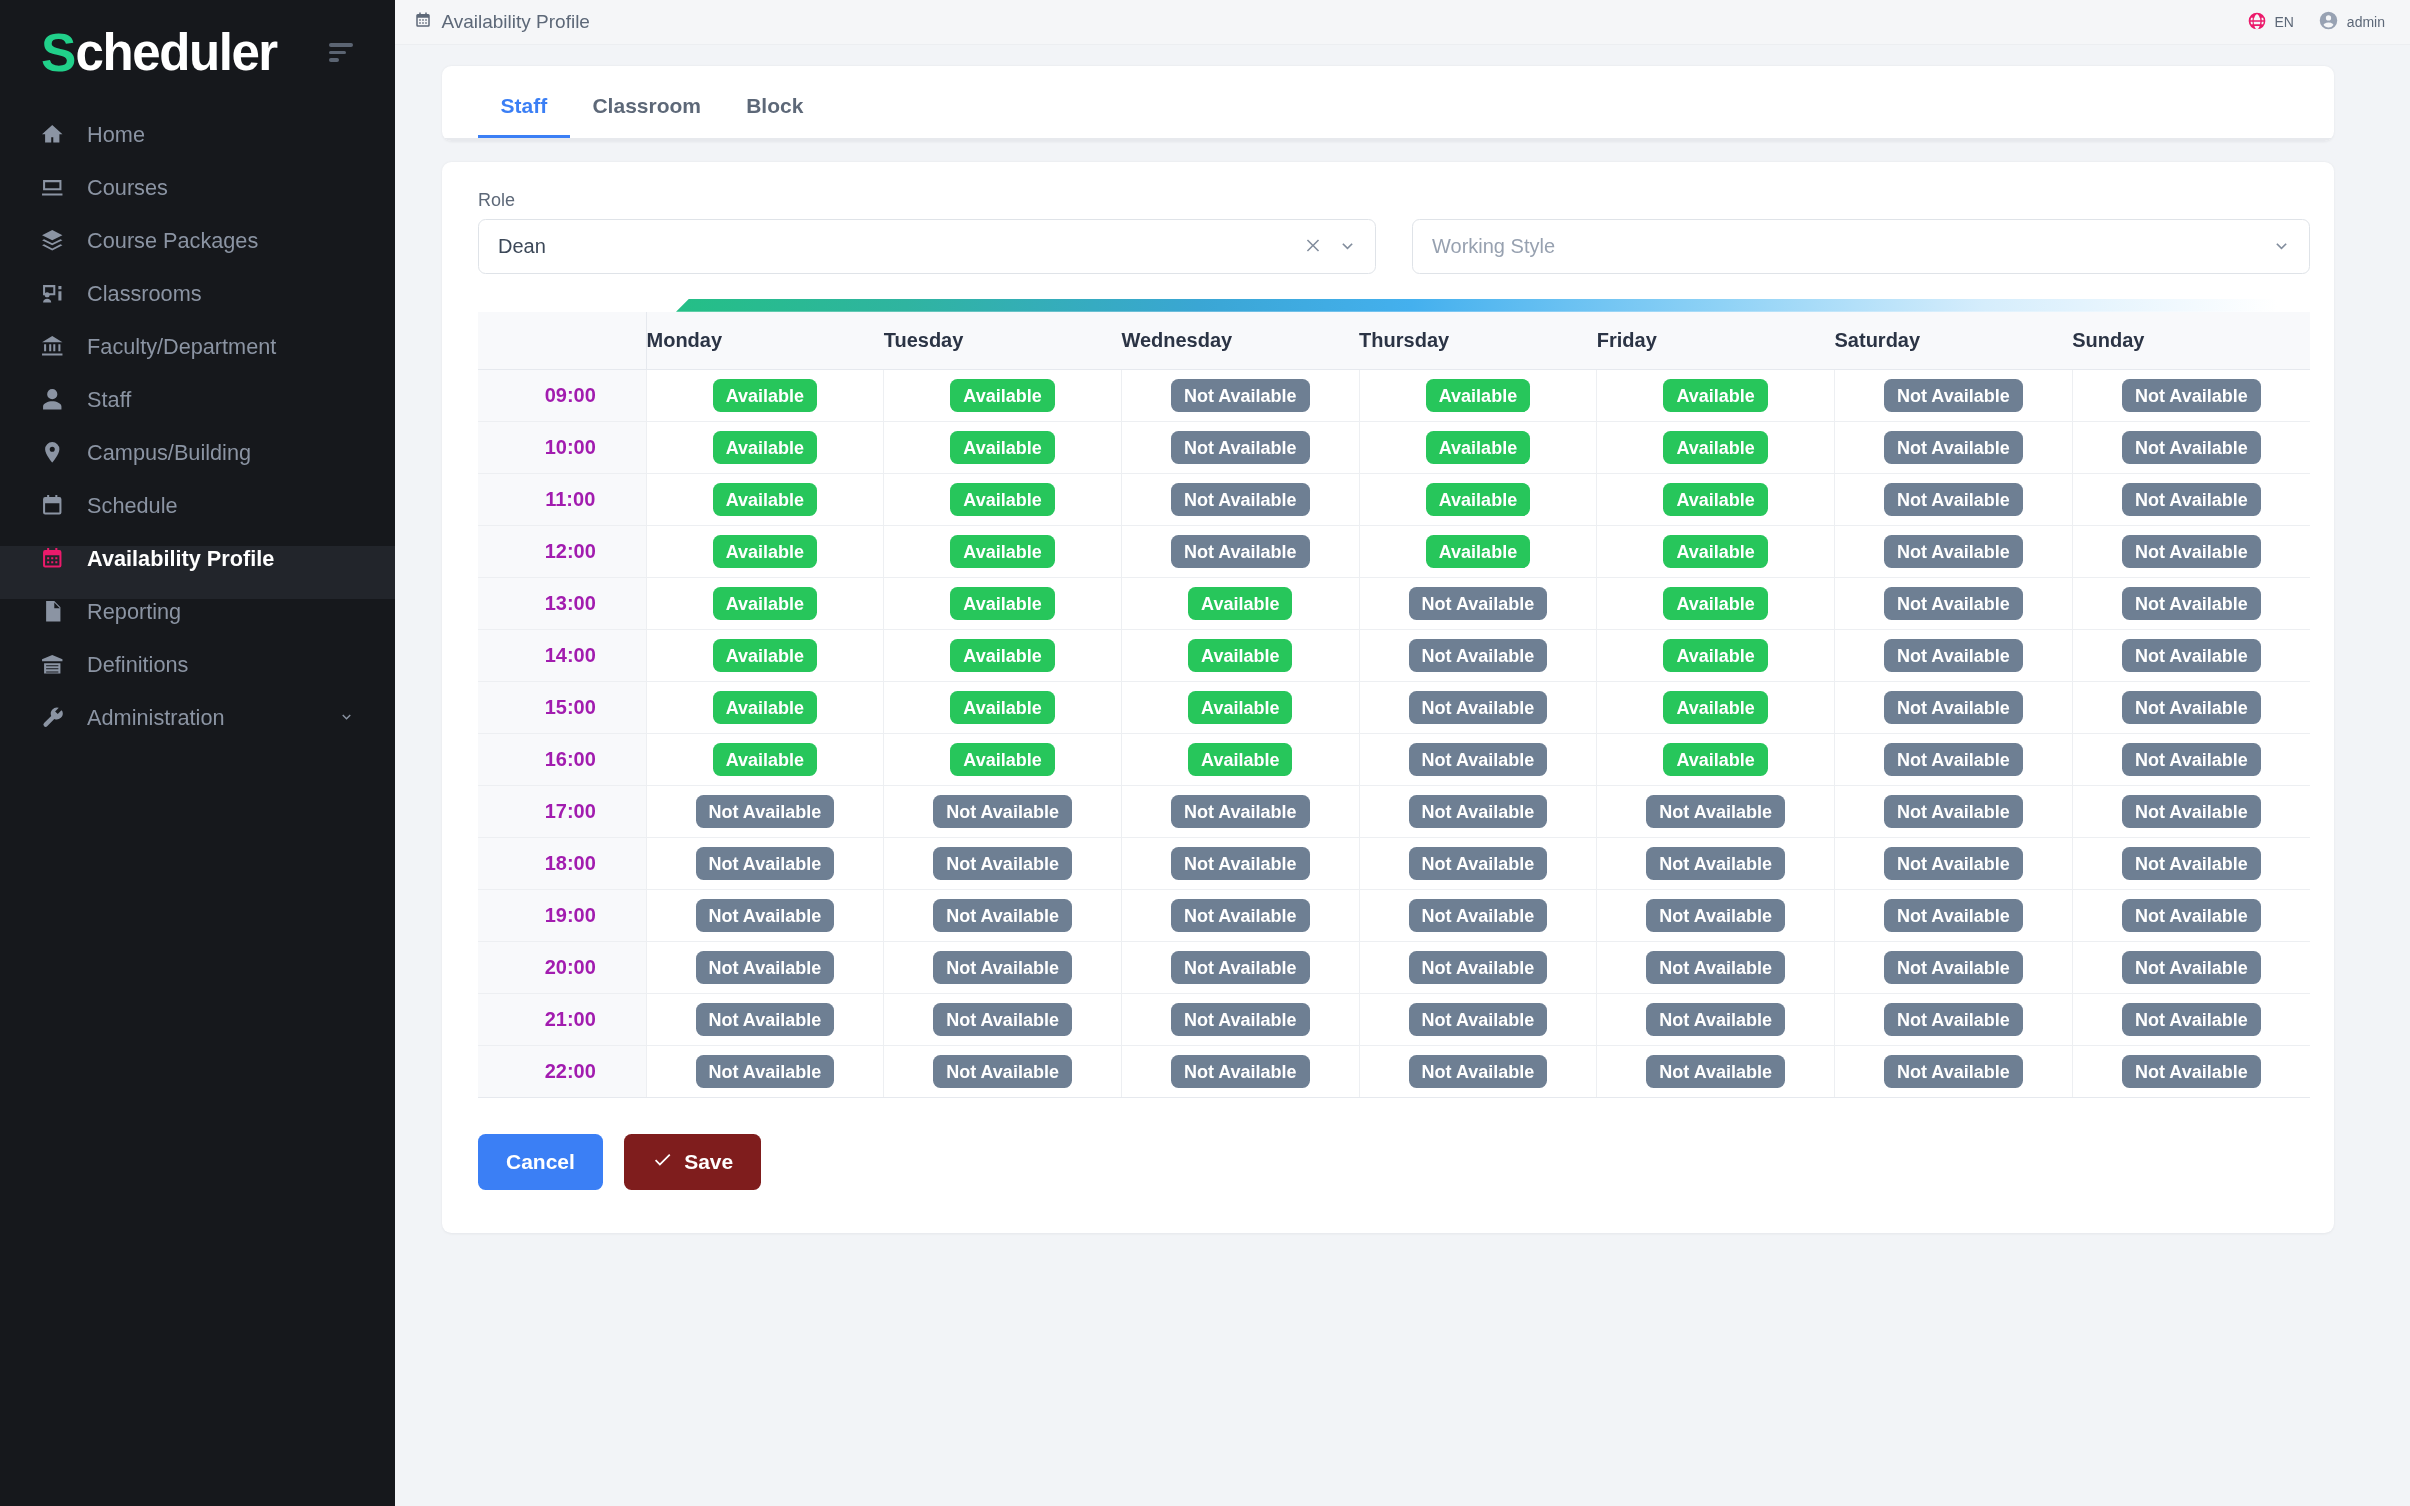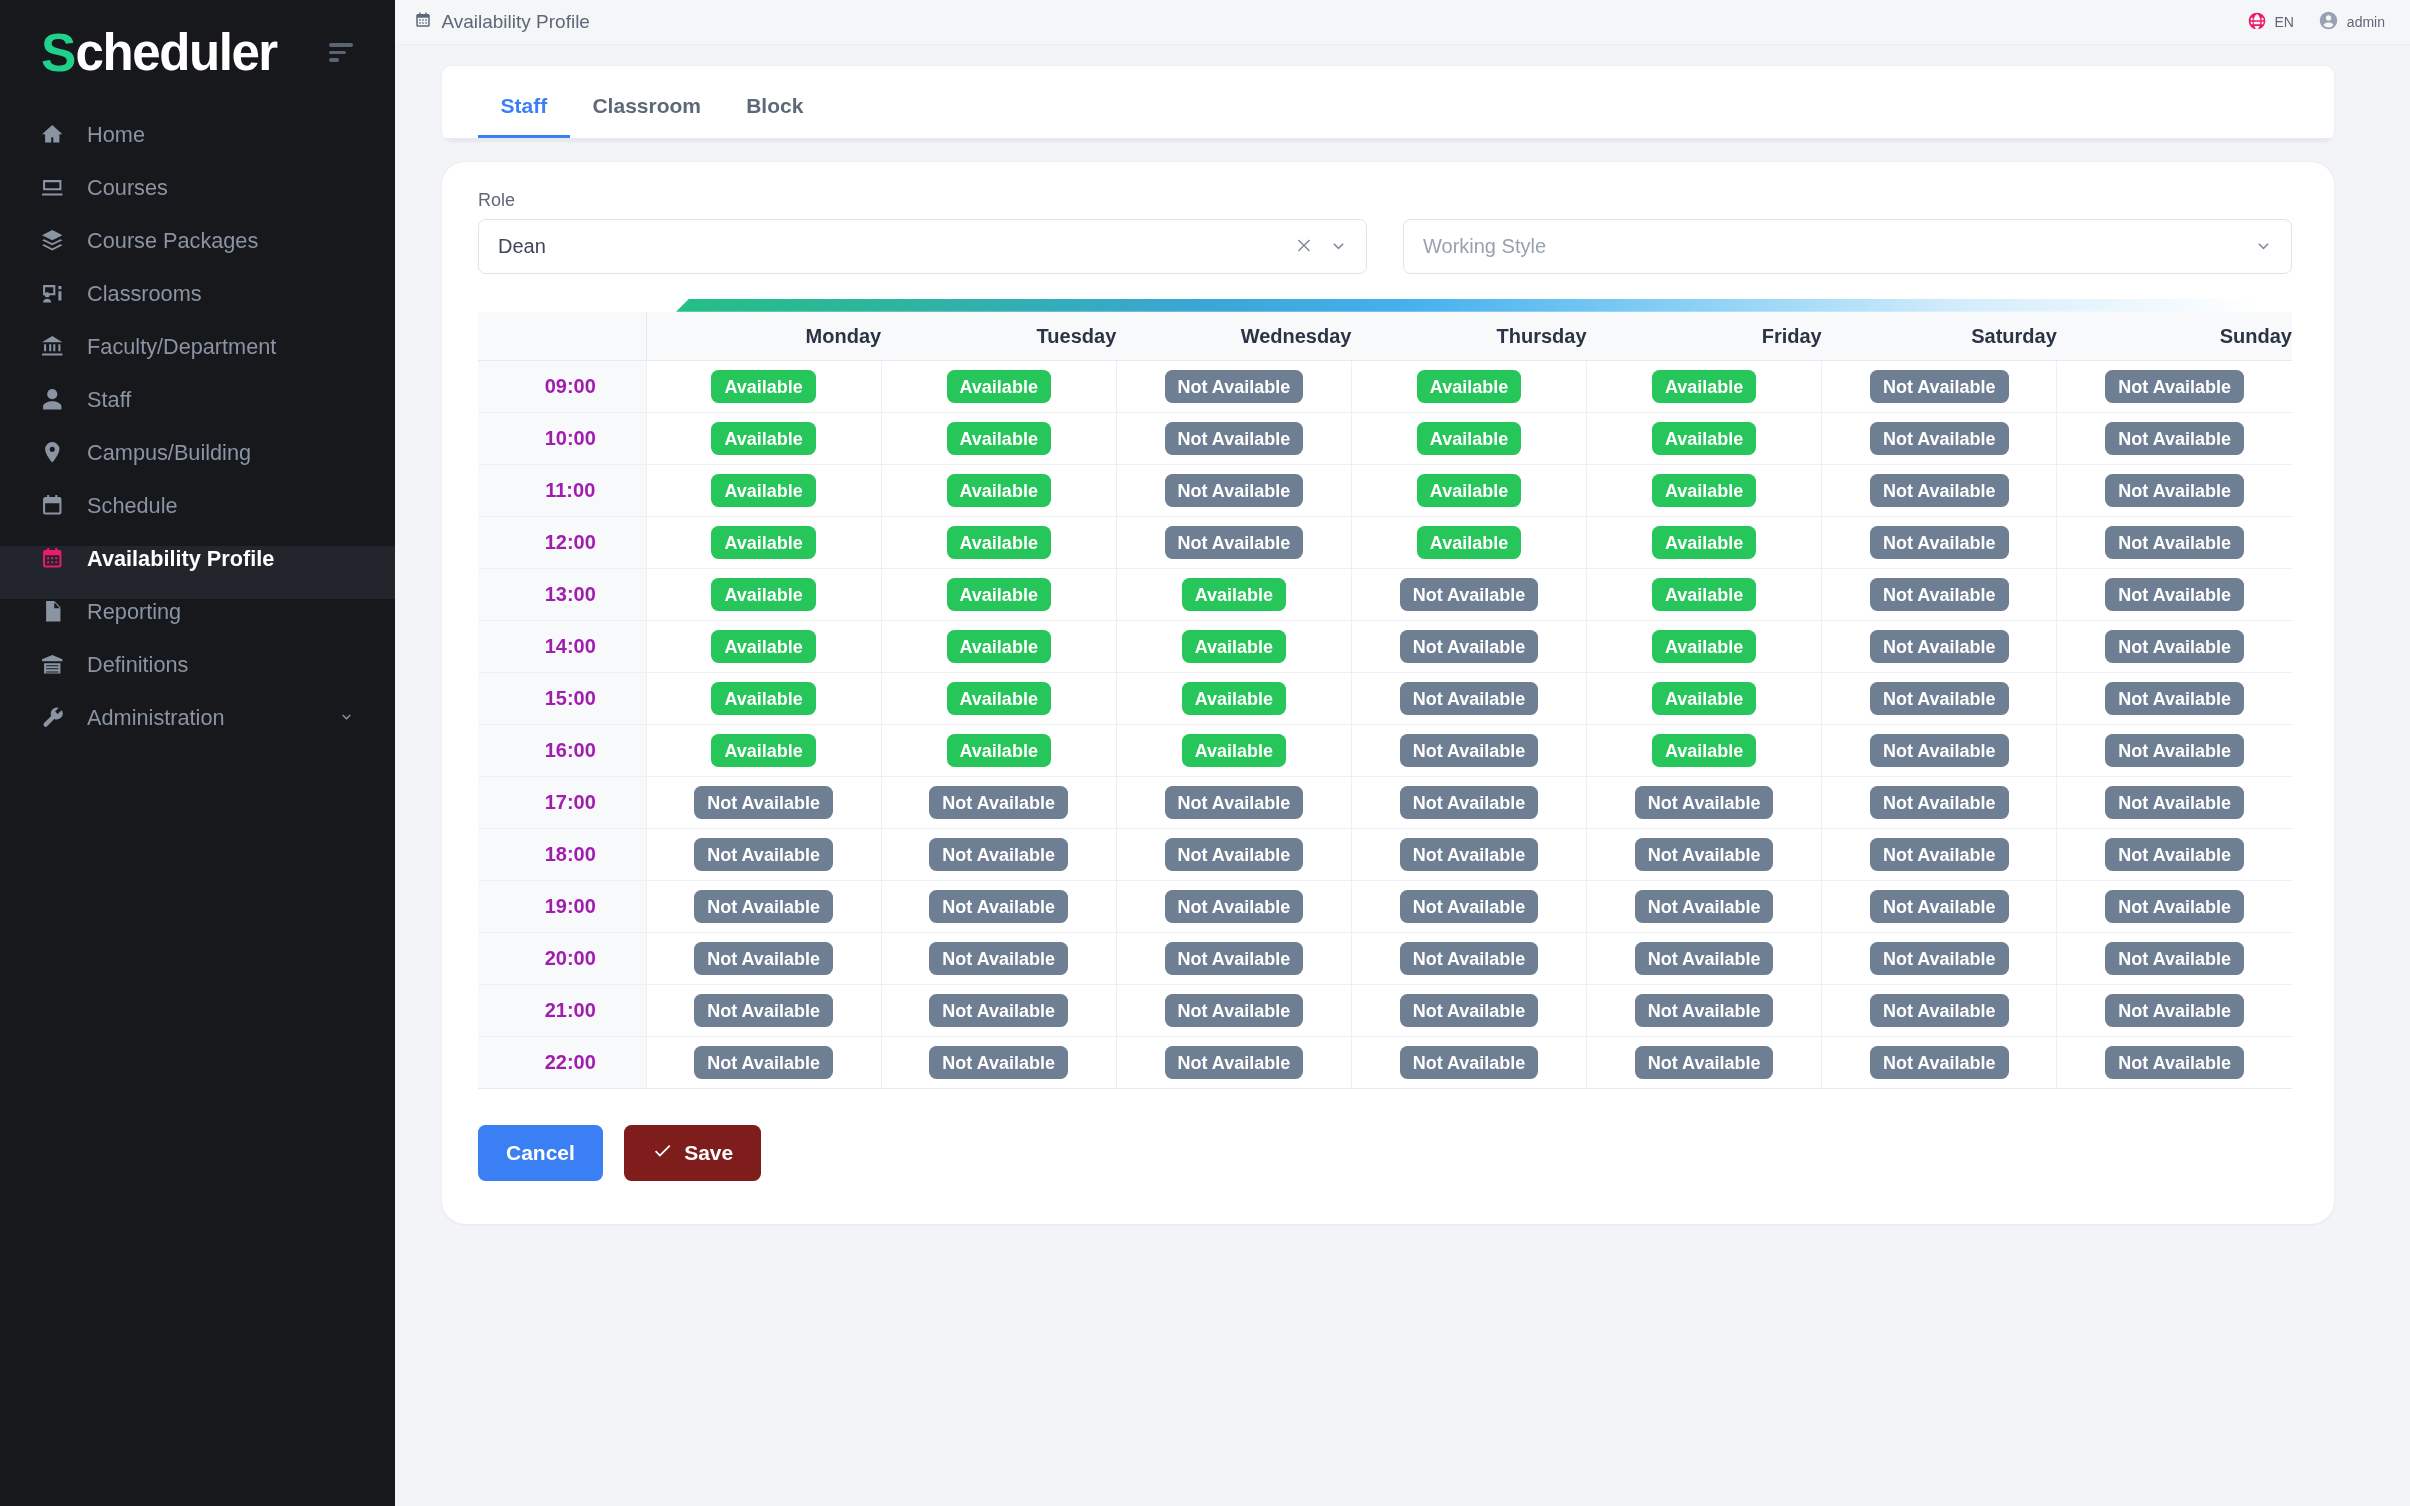--- a/index.html
+++ b/index.html
@@ -77,21 +77,21 @@
   .tabs { display: flex; gap: 0; align-items: flex-end; height: 72px; }
   .tab {
     font-size: 21px; font-weight: bold; color: #5d6878;
     padding: 0 22.6px 19px 22.6px; cursor: pointer;
     border-bottom: 3.8px solid transparent; line-height: 1;
     display: flex; align-items: flex-end; height: 100%;
   }
   .tab.active { color: #3b7ff5; border-bottom-color: #3b7ff5; }
   .tabs-underline { height: 2.8px; background: #e7e9ed; margin-left: -36px; }
 
-  .body-card { padding: 28px 42px 43px 36px; position: relative; border-radius: 23px; }
+  .body-card { padding: 28px 24px 43px 36px; position: relative; }
 
   .filters { display: flex; gap: 36px; align-items: flex-end; }
   .field { flex: 1; min-width: 0; }
   .field-label { font-size: 18px; color: #5d6878; margin-bottom: 8.5px; }
   .select {
     height: 55px; border: 0.9px solid #dfe3e8; border-radius: 7.5px;
     background: #fff; display: flex; align-items: center;
     padding: 0 17px 0 19px; cursor: pointer;
   }
   .select .val { font-size: 20px; color: #3c4858; flex: 1; }
@@ -105,21 +105,21 @@
   .accent-wrap { position: relative; height: 13px; margin: 24.5px 0 0 0; }
   .accent {
     position: absolute; left: 198px; right: 0; top: 0; height: 13px;
     background: linear-gradient(90deg, #24bf86 0%, #2fb4a0 14%, #3aa6d4 32%, #44b0ee 45%, #8fd2f6 64%, #d5edfc 80%, rgba(255,255,255,0) 98%);
     clip-path: polygon(13px 0, 100% 0, 100% 100%, 0 100%);
   }
 
   table.grid { width: 100%; border-collapse: collapse; table-layout: fixed; }
   table.grid th {
     background: #f8f9fb; color: #2b3445; font-size: 20px; font-weight: bold;
-    height: 49px; border-bottom: 0.9px solid #e6e9ee; text-align: right;
+    height: 58px; border-bottom: 0.9px solid #e6e9ee; text-align: left;
   }
   table.grid th.time-h { width: 168px; border-right: 0.9px solid #e6e9ee; }
   table.grid td {
     height: 52px; border-bottom: 0.9px solid #edeff2;
     border-right: 0.9px solid #edeff2; text-align: center; vertical-align: middle;
   }
   table.grid td:last-child { border-right: none; }
   table.grid tr:last-child td { border-bottom: 0.9px solid #e6e9ee; }
   td.time-c {
     background: #f8f9fb; color: #a21caf; font-size: 20px; font-weight: bold;

